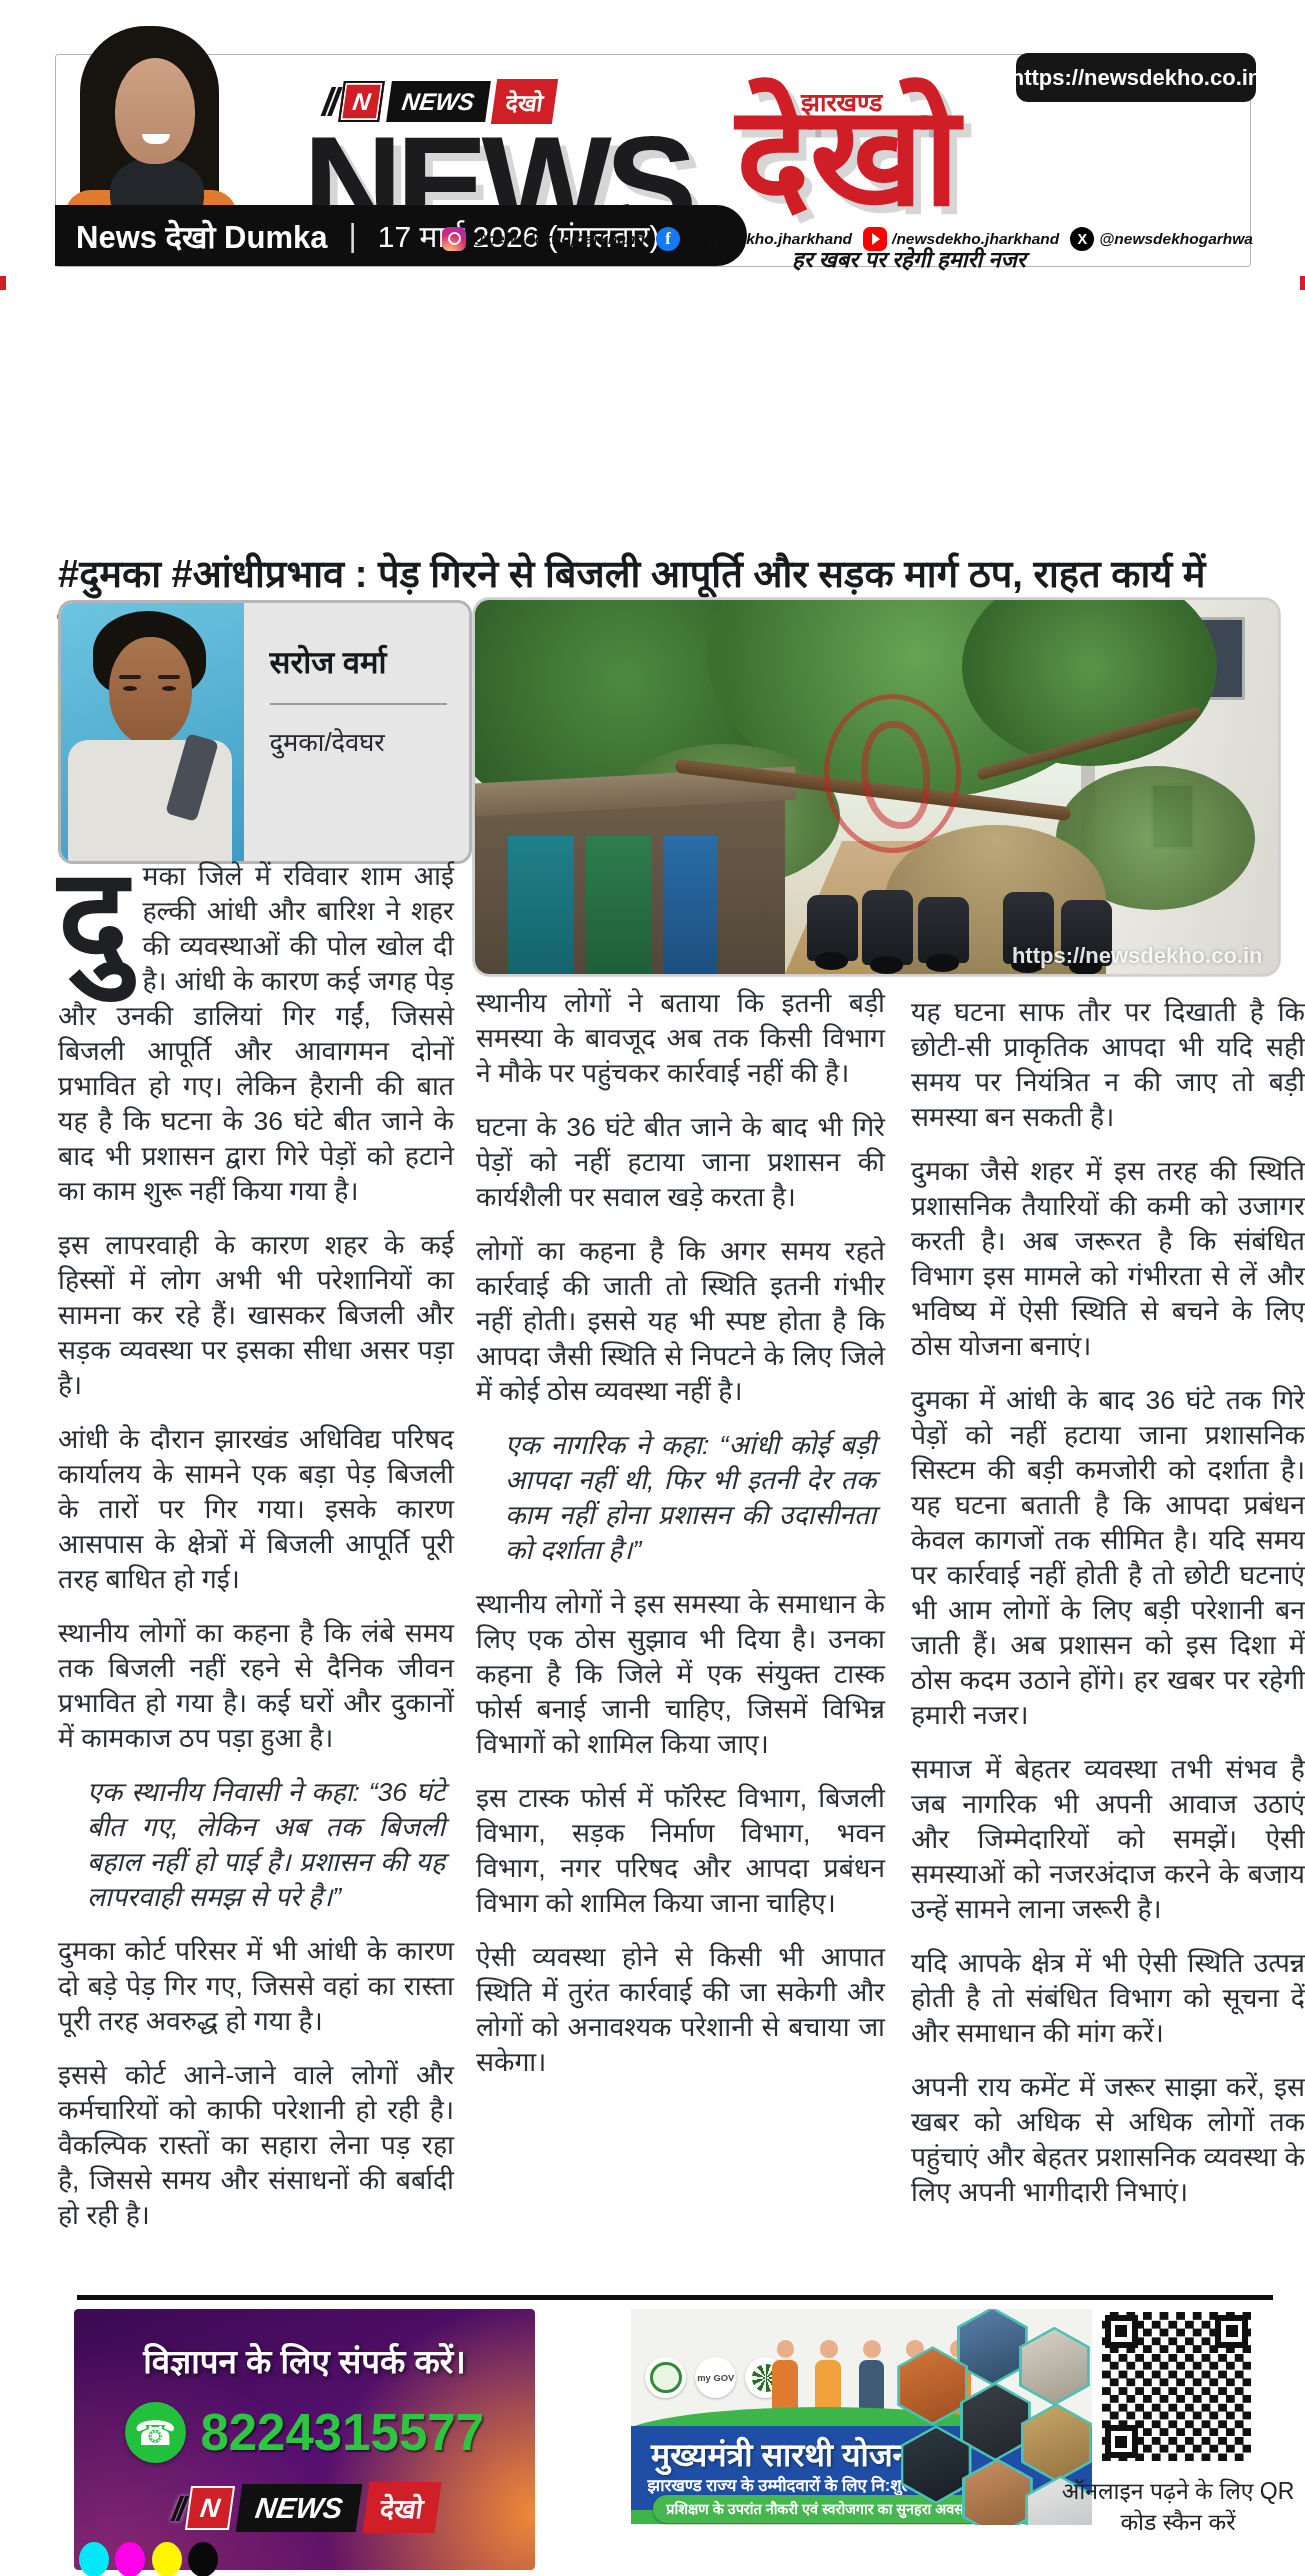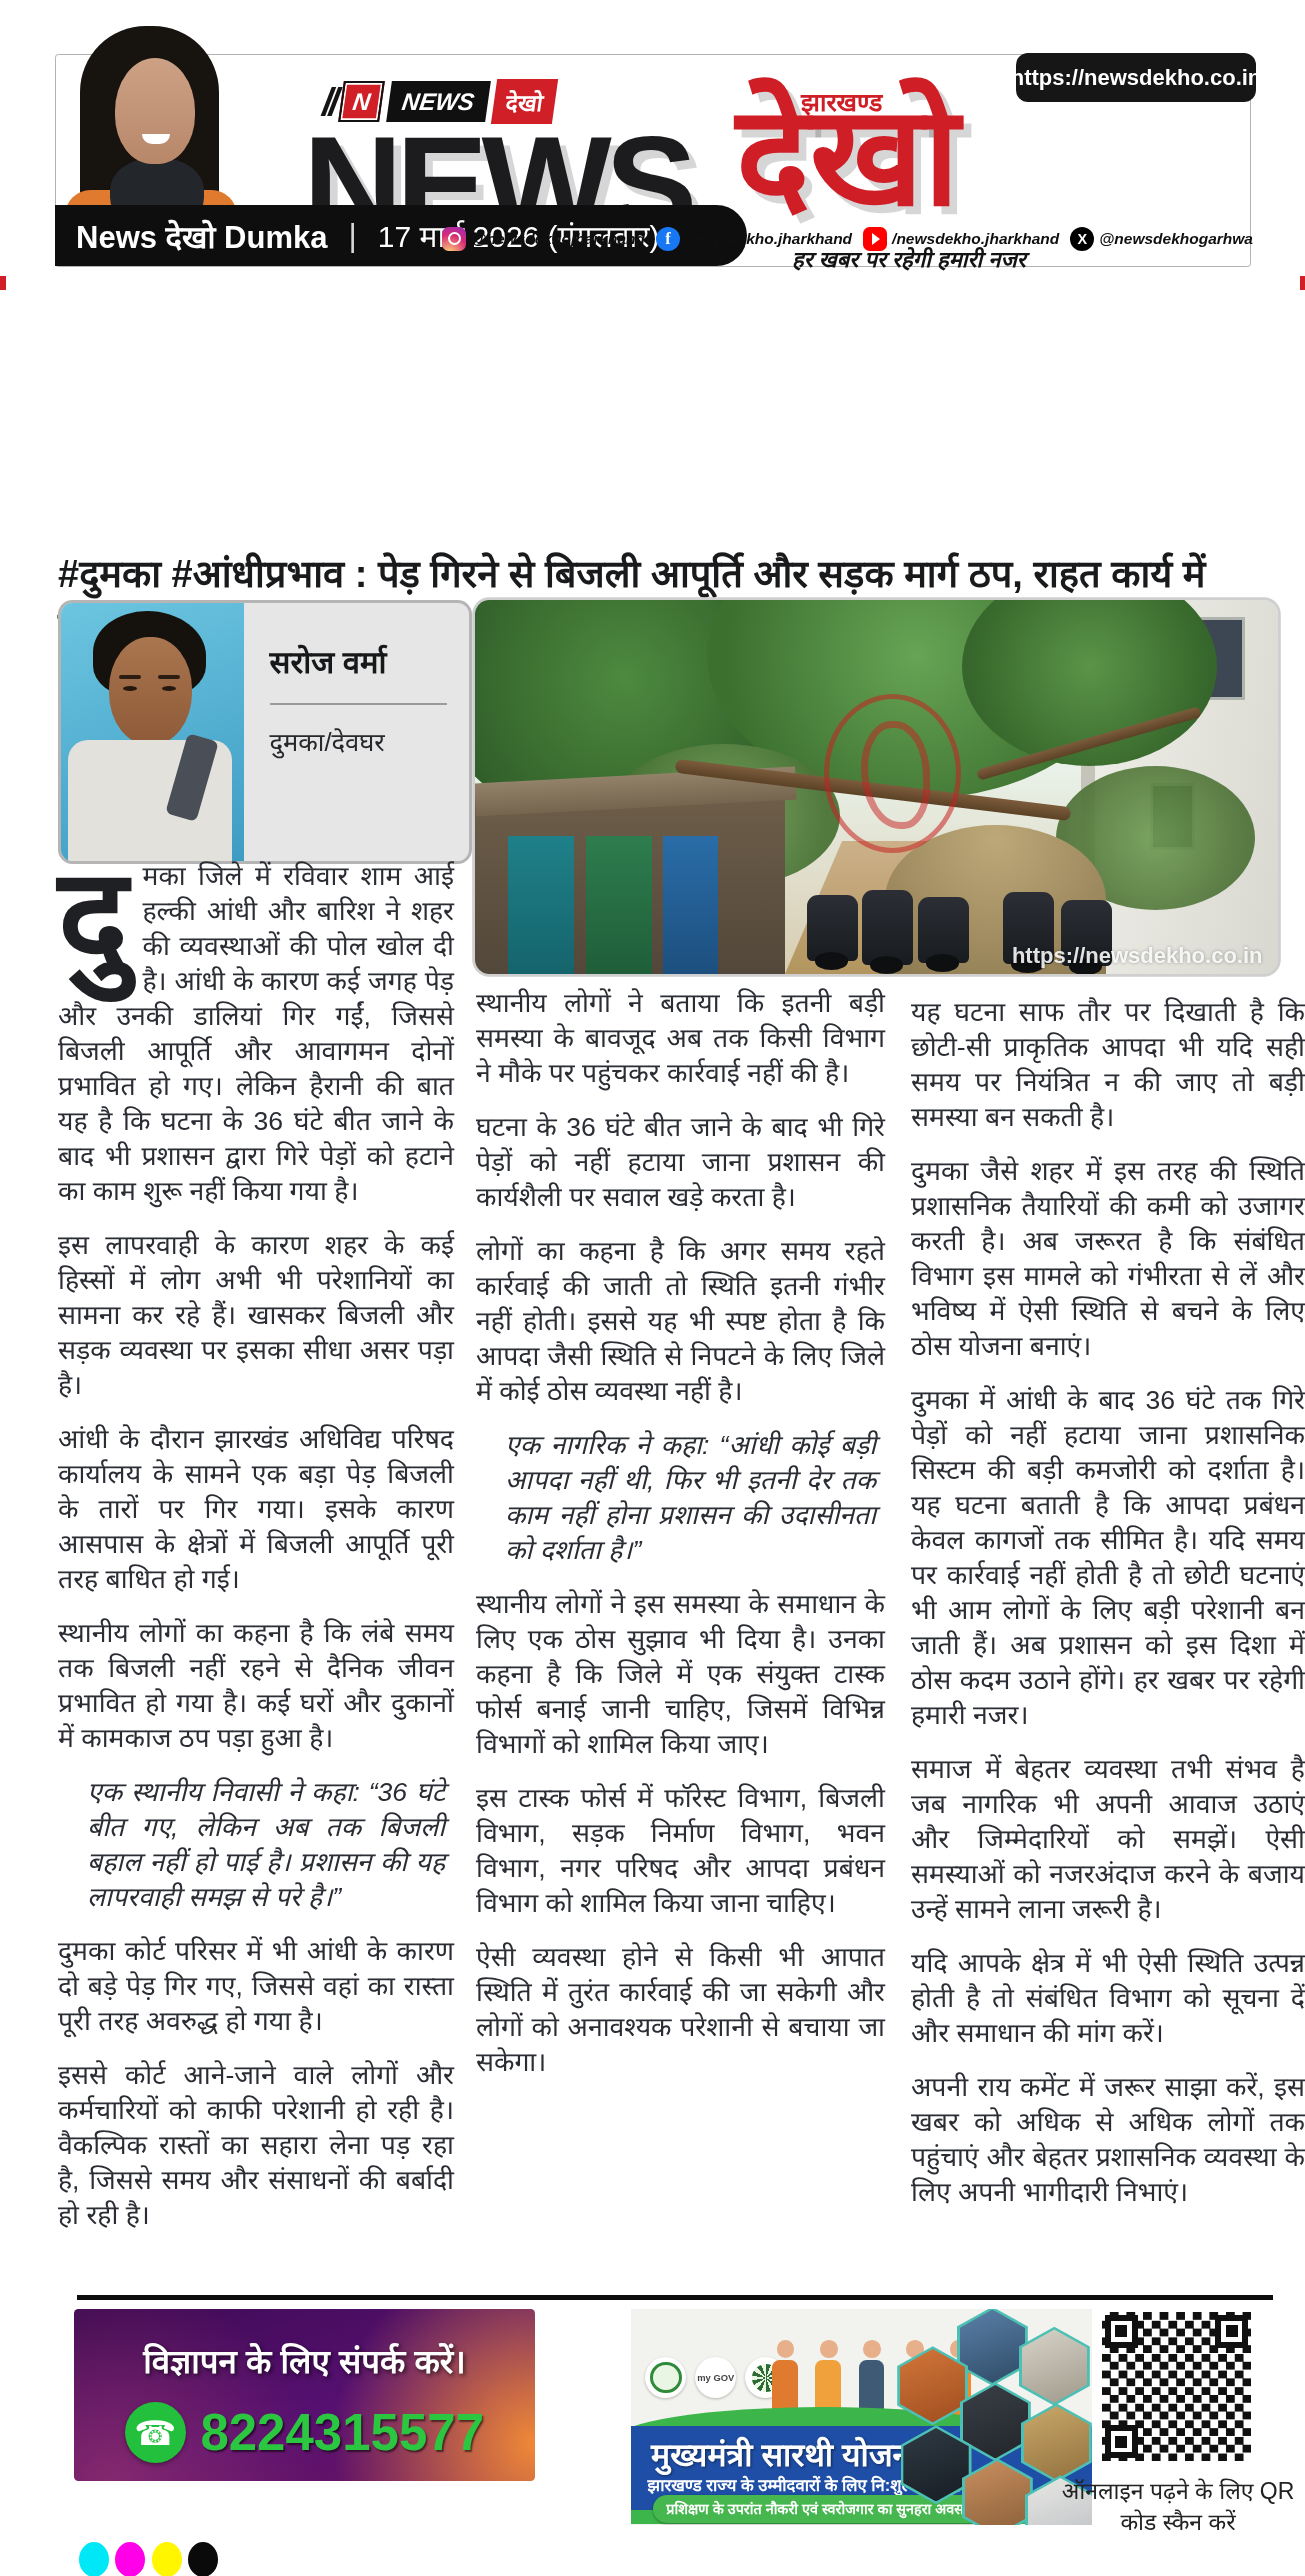--- a/index.html
+++ b/index.html
@@ -99,21 +99,21 @@
   .col{position:absolute;font-size:26.6px;line-height:35px;text-align:justify;color:#2a2d33;}
   .col p{margin:0 0 19px 0;}
   .col1{left:58px;top:859px;width:396px;}
   .col2{left:476px;top:986px;width:409px;}
   .col3{left:911px;top:995px;width:394px;}
   .dropcap{float:left;font-size:132px;line-height:97px;font-weight:700;color:#1e2023;margin:8.9px 14.4px 0 0;}
   .quote{font-style:italic;padding-left:29px;padding-right:8.9px;}
 
   
   .footer-rule{left:77px;top:2295px;width:1196px;height:5px;background:#0d0d0d;}
-  .ad-contact{left:74px;top:2309px;width:461px;height:172px;border-radius:4.4px;overflow:hidden;
+  .ad-contact{left:74px;top:2309px;width:461px;height:261px;border-radius:4.4px;overflow:hidden;
       background:radial-gradient(circle at 100% 78%,rgba(255,150,50,.9),rgba(255,150,50,0) 42%),
                  radial-gradient(circle at 8% 100%,rgba(170,60,110,.55),rgba(170,60,110,0) 45%),
                  linear-gradient(160deg,#3c0a52,#561070 55%,#6d1560);
       display:flex;flex-direction:column;align-items:center;}
   .adc-title{margin-top:29px;font-size:33px;font-weight:800;color:#fff;text-shadow:1.7px 1.7px 4.4px rgba(0,0,0,.65);}
   .adc-phone-row{margin-top:19px;display:flex;align-items:center;gap:14.4px;}
   .wa-icon{width:61px;height:61px;border-radius:50%;background:#22c03c;display:flex;align-items:center;justify-content:center;
            color:#fff;font-size:34px;box-shadow:0 1.7px 4.4px rgba(0,0,0,.4);}
   .adc-phone{font-size:51px;font-weight:800;color:#2bc741;text-shadow:1.7px 1.7px 1.7px rgba(0,0,0,.55);}
   .adc-logo{margin-top:19px;display:flex;align-items:center;gap:6.6px;}

